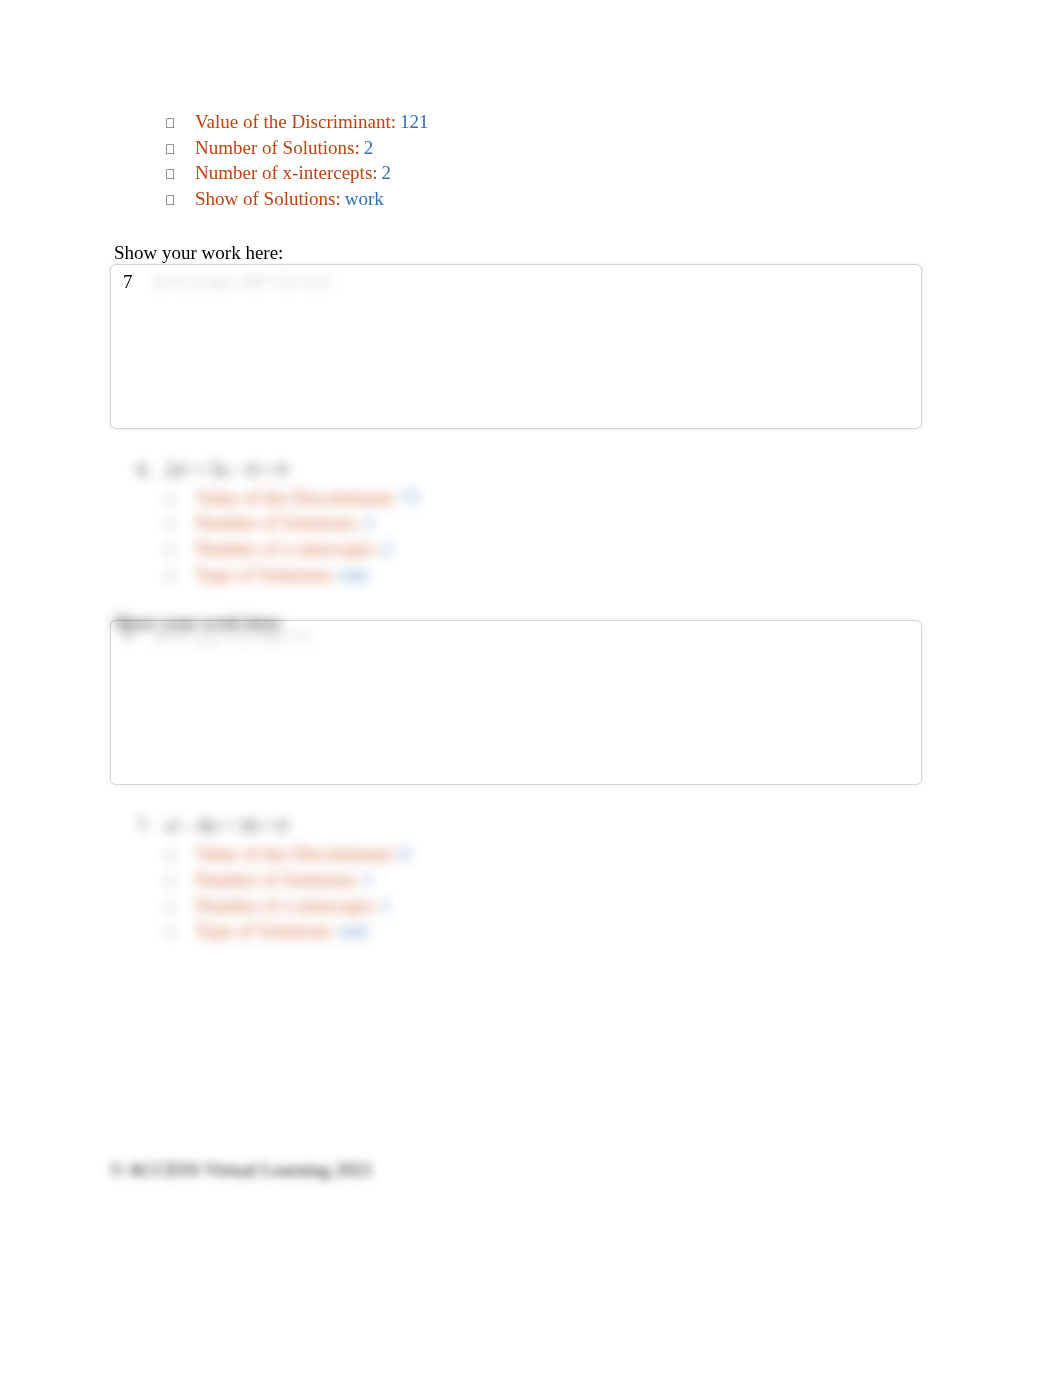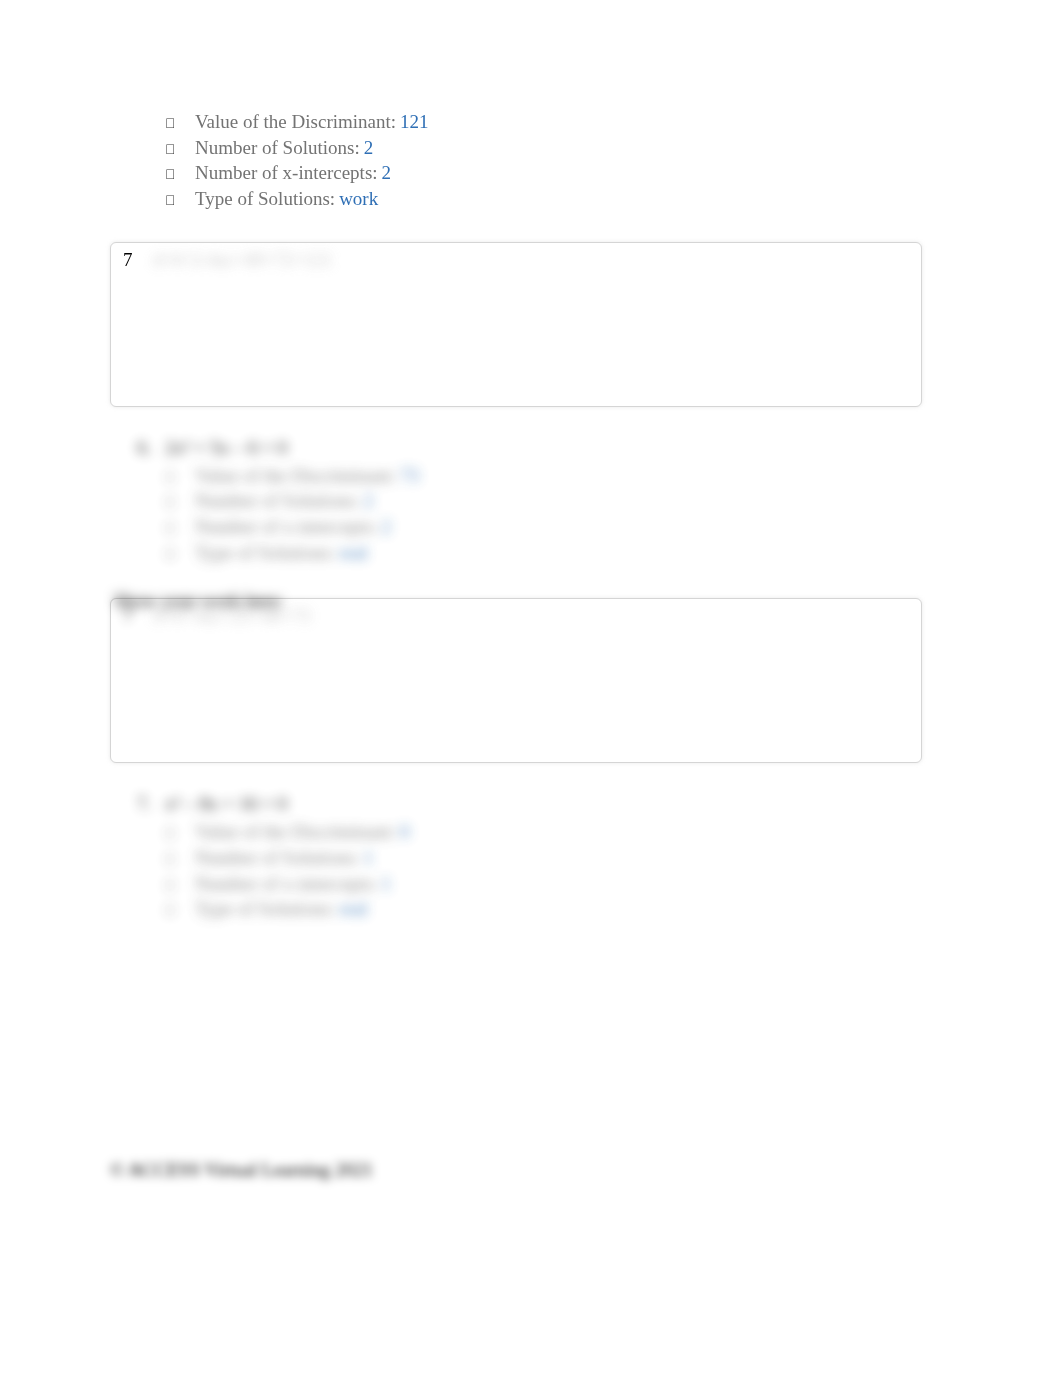--- a/index.html
+++ b/index.html
@@ -32,21 +32,21 @@
       margin-bottom: 1px;
     }
     .bullet {
       width: 30px;
       text-align: left;
       color: #333;
       font-size: 14px;
       font-family: Arial, sans-serif;
     }
     .label-text {
-      color: #737373;
+      color: #c2410c;
     }
     .value-text {
       color: #2f6fb5;
       margin-left: 4px;
     }
     .work-section {
       margin-left: -55px;
       margin-right: 40px;
       margin-bottom: 30px;
     }
@@ -137,26 +137,27 @@
       <span class="label-text">Number of Solutions:</span>
       <span class="value-text">2</span>
     </li>
     <li>
       <span class="bullet"></span>
       <span class="label-text">Number of x-intercepts:</span>
       <span class="value-text">2</span>
     </li>
     <li>
       <span class="bullet"></span>
-      <span class="label-text">Type of Solutions:</span>
+      <span class="label-text">Show of Solutions:</span>
       <span class="value-text">work</span>
     </li>
   </ul>
 
   <div class="work-section">
+    <div class="work-header">Show your work here:</div>
     <div class="work-box">
       <div class="work-line">
         <span class="work-number">7</span>
         <span class="work-content blurred">d=b^2-4ac=49+72=121</span>
       </div>
     </div>
   </div>
 
   <div class="blurred">
     <div class="problem-header">

